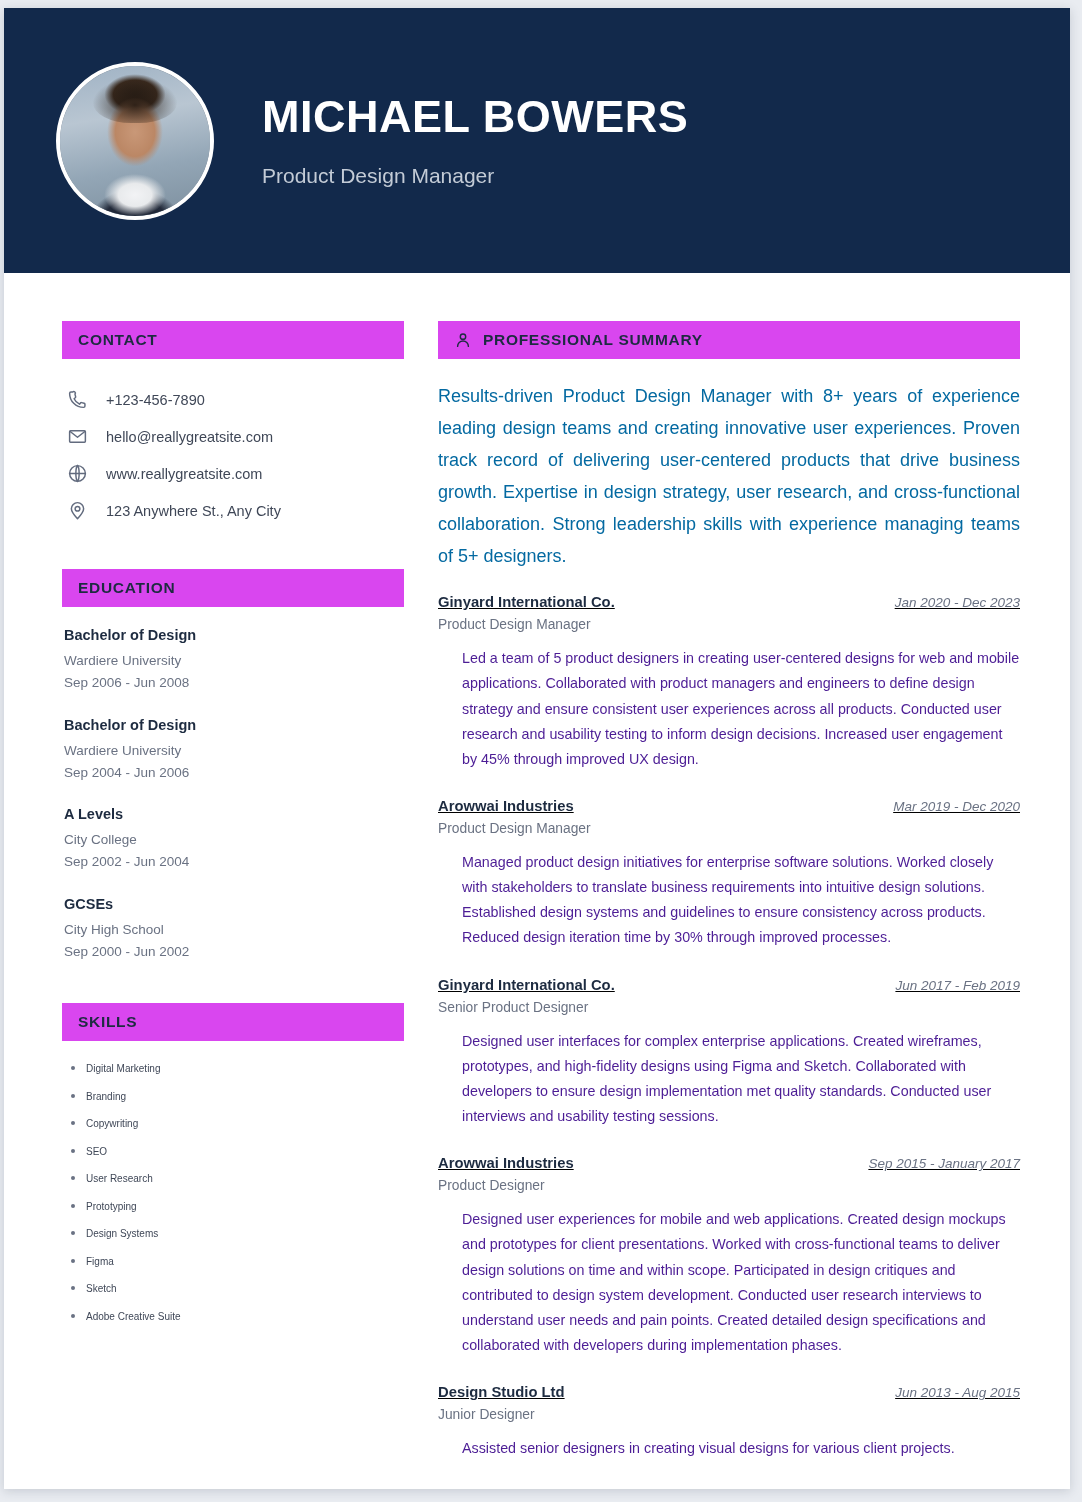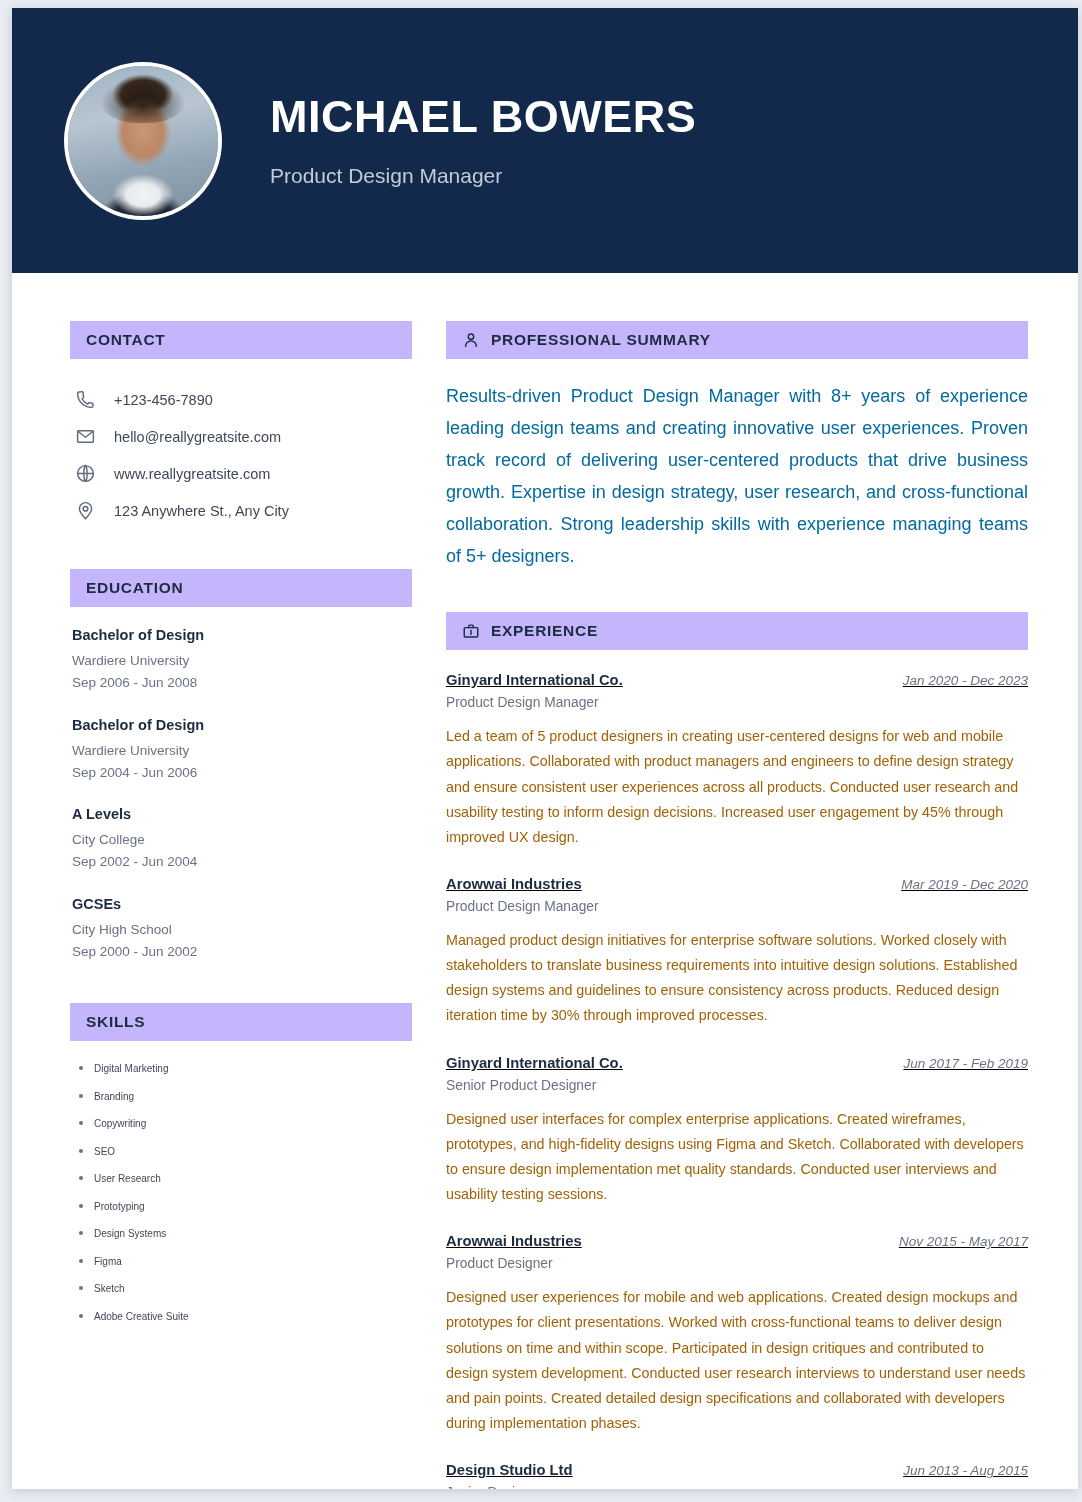--- a/index.html
+++ b/index.html
@@ -7,21 +7,21 @@
   html, body {
     width: 1082px;
     height: 1502px;
     background: #e9ecf1;
     font-family: "Liberation Sans", sans-serif;
     -webkit-font-smoothing: antialiased;
   }
 
   .page {
     position: absolute;
-    left: 12px;
+    left: 4px;
     top: 8px;
     width: 1066px;
     height: 1481px;
     background: #ffffff;
     box-shadow: 0 2px 10px rgba(40,50,70,0.18);
     overflow: hidden;
   }
 
   
   .header {
@@ -80,21 +80,21 @@
   
   .body {
     display: flex;
     padding: 48px 50px 0 58px;
     gap: 34px;
   }
   .col-left  { width: 342px; flex: none; }
   .col-right { flex: 1; }
 
   .bar {
-    background: #c4b5fd;
+    background: #d946ef;
     height: 38px;
     display: flex;
     align-items: center;
     padding-left: 16px;
     gap: 11px;
   }
   .bar-title {
     font-size: 15.5px;
     font-weight: bold;
     color: #1d2b40;
@@ -175,22 +175,23 @@
     white-space: nowrap;
   }
   .exp-role {
     font-size: 13.8px;
     color: #6a7283;
     margin-top: 7px;
   }
   .exp-desc {
     margin-top: 14px;
     font-size: 14.3px;
-    color: #a16207;
+    color: #4c1d95;
     line-height: 1.76;
+    margin-left: 24px;
   }
 </style>
 </head>
 <body>
 
 <div class="page">
 
   <div class="header">
     <div class="avatar-wrap">
       <div class="avatar-photo"></div>
@@ -306,29 +307,20 @@
         <span class="bar-icon">
           <svg viewBox="0 0 24 24" fill="none" stroke="currentColor" stroke-width="1.9" stroke-linecap="round" stroke-linejoin="round">
             <circle cx="12" cy="7.5" r="3.6"></circle>
             <path d="M4.8 20.5a7.2 7.2 0 0 1 14.4 0"></path>
           </svg>
         </span>
         <span class="bar-title">PROFESSIONAL SUMMARY</span>
       </div>
       <p class="summary-text">Results-driven Product Design Manager with 8+ years of experience leading design teams and creating innovative user experiences. Proven track record of delivering user-centered products that drive business growth. Expertise in design strategy, user research, and cross-functional collaboration. Strong leadership skills with experience managing teams of 5+ designers.</p>
 
-      <div class="bar section-gap">
-        <span class="bar-icon">
-          <svg viewBox="0 0 24 24" fill="none" stroke="currentColor" stroke-width="1.9" stroke-linecap="round" stroke-linejoin="round">
-            <rect x="3" y="7.5" width="18" height="12.5" rx="1.2"></rect>
-            <path d="M9 7.5V5.4a1.2 1.2 0 0 1 1.2-1.2h3.6A1.2 1.2 0 0 1 15 5.4v2.1M12 11v5.5"></path>
-          </svg>
-        </span>
-        <span class="bar-title">EXPERIENCE</span>
-      </div>
 
       <div class="exp-list">
 
         <div class="exp-item">
           <div class="exp-head">
             <span class="exp-company">Ginyard International Co.</span>
             <span class="exp-dates">Jan 2020 - Dec 2023</span>
           </div>
           <div class="exp-role">Product Design Manager</div>
           <div class="exp-desc">Led a team of 5 product designers in creating user-centered designs for web and mobile applications. Collaborated with product managers and engineers to define design strategy and ensure consistent user experiences across all products. Conducted user research and usability testing to inform design decisions. Increased user engagement by 45% through improved UX design.</div>
@@ -348,21 +340,21 @@
             <span class="exp-company">Ginyard International Co.</span>
             <span class="exp-dates">Jun 2017 - Feb 2019</span>
           </div>
           <div class="exp-role">Senior Product Designer</div>
           <div class="exp-desc">Designed user interfaces for complex enterprise applications. Created wireframes, prototypes, and high-fidelity designs using Figma and Sketch. Collaborated with developers to ensure design implementation met quality standards. Conducted user interviews and usability testing sessions.</div>
         </div>
 
         <div class="exp-item">
           <div class="exp-head">
             <span class="exp-company">Arowwai Industries</span>
-            <span class="exp-dates">Nov 2015 - May 2017</span>
+            <span class="exp-dates">Sep 2015 - January 2017</span>
           </div>
           <div class="exp-role">Product Designer</div>
           <div class="exp-desc">Designed user experiences for mobile and web applications. Created design mockups and prototypes for client presentations. Worked with cross-functional teams to deliver design solutions on time and within scope. Participated in design critiques and contributed to design system development. Conducted user research interviews to understand user needs and pain points. Created detailed design specifications and collaborated with developers during implementation phases.</div>
         </div>
 
         <div class="exp-item">
           <div class="exp-head">
             <span class="exp-company">Design Studio Ltd</span>
             <span class="exp-dates">Jun 2013 - Aug 2015</span>
           </div>

